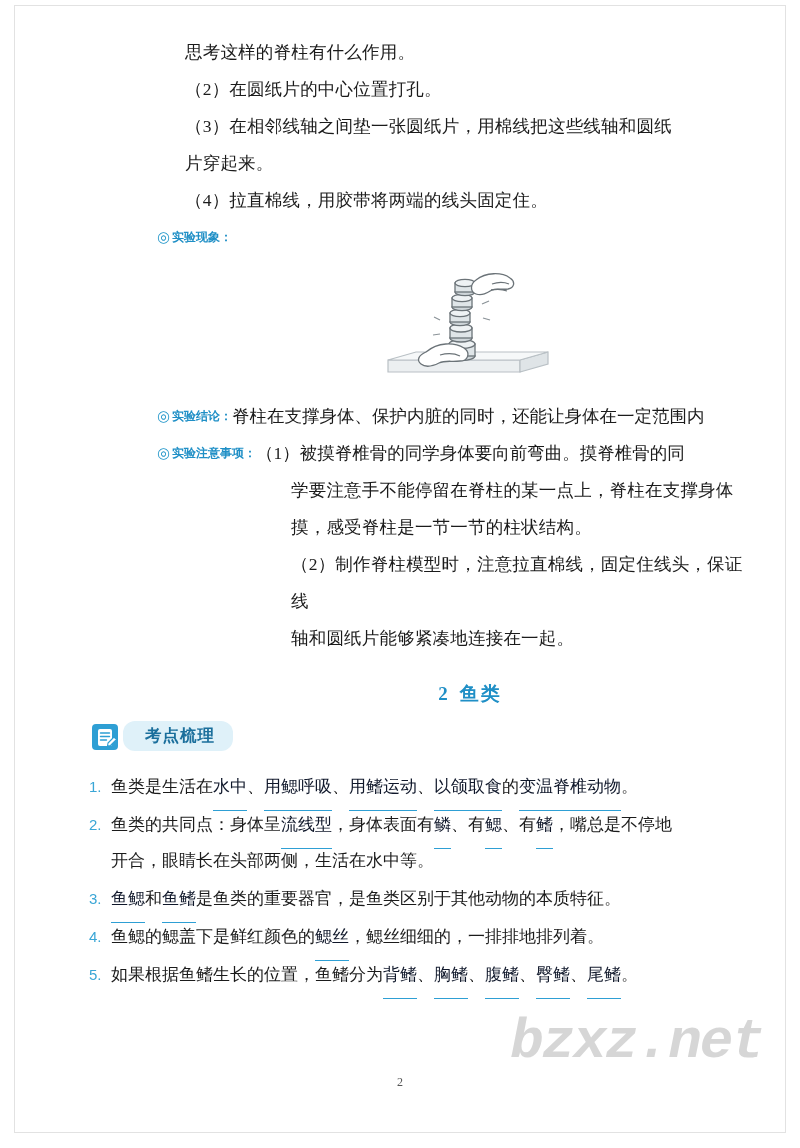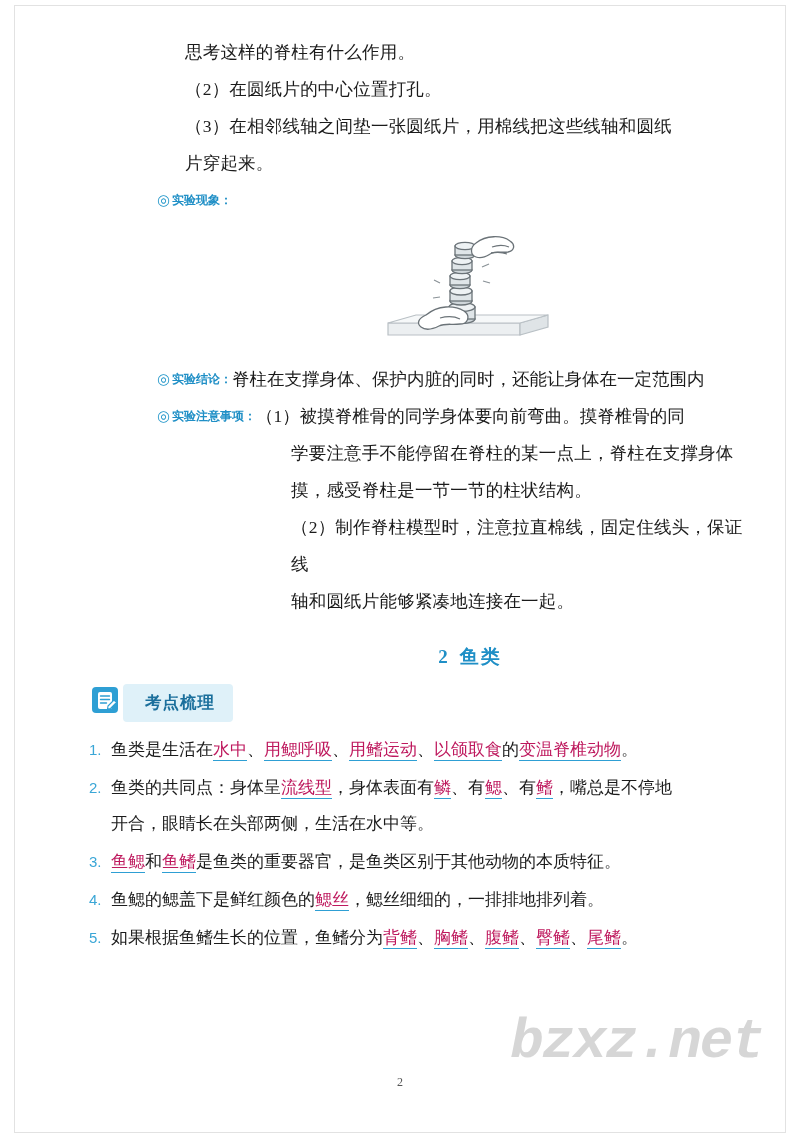--- a/index.html
+++ b/index.html
@@ -106,24 +106,24 @@
   .tagwrap {
     position: relative;
     margin: 4px 0 14px -96px;
     width: 210px;
     height: 34px;
   }
   .tagbox {
     position: absolute;
     left: 34px;
     top: 0;
-    height: 38px;
+    height: 30px;
     padding: 0 18px 0 22px;
     background: #dff1f9;
-    border-radius: 4px;
+    border-radius: 12px;
     display: flex;
     align-items: center;
     color: #1b6f9c;
     font-family: "Liberation Sans", "DejaVu Sans", sans-serif;
     font-weight: bold;
     font-size: 16.5px;
     letter-spacing: 1px;
   }
   .tagicon {
     position: absolute;
@@ -152,23 +152,23 @@
     font-size: 15px;
     width: 22px;
     flex: 0 0 22px;
     text-align: left;
     line-height: 36px;
   }
   .qbody {
     flex: 1;
   }
   .u {
-    color: #be185d;
+    color: #0f172a;
     border-bottom: 1px solid #2e9fd4;
-    padding-bottom: 1px;
+    padding-bottom: 14px;
   }
 
   
   .pagenum {
     position: absolute;
     left: 0;
     right: 0;
     bottom: 42px;
     text-align: center;
     font-size: 12px;
@@ -195,20 +195,21 @@
 <body>
 
 <div class="page">
   <div class="sheet">
     <div class="content">
 
       <div class="line">思考这样的脊柱有什么作用。</div>
       <div class="line">（2）在圆纸片的中心位置打孔。</div>
       <div class="line">（3）在相邻线轴之间垫一张圆纸片，用棉线把这些线轴和圆纸</div>
       <div class="line">片穿起来。</div>
+      <div class="line">（4）拉直棉线，用胶带将两端的线头固定住。</div>
 
       <div class="labelrow" style="margin-left:-28px;">
         <span class="marker">◎</span>
         <span class="lbl">实验现象：</span>
       </div>
 
       <div class="figure">
         <svg class="figsvg" width="200" height="136" viewBox="0 0 200 136">
 
           <path d="M18 100 L150 100 L150 112 L18 112 Z" fill="#eceff1" stroke="#b9c0c5" stroke-width="1.2"></path>

